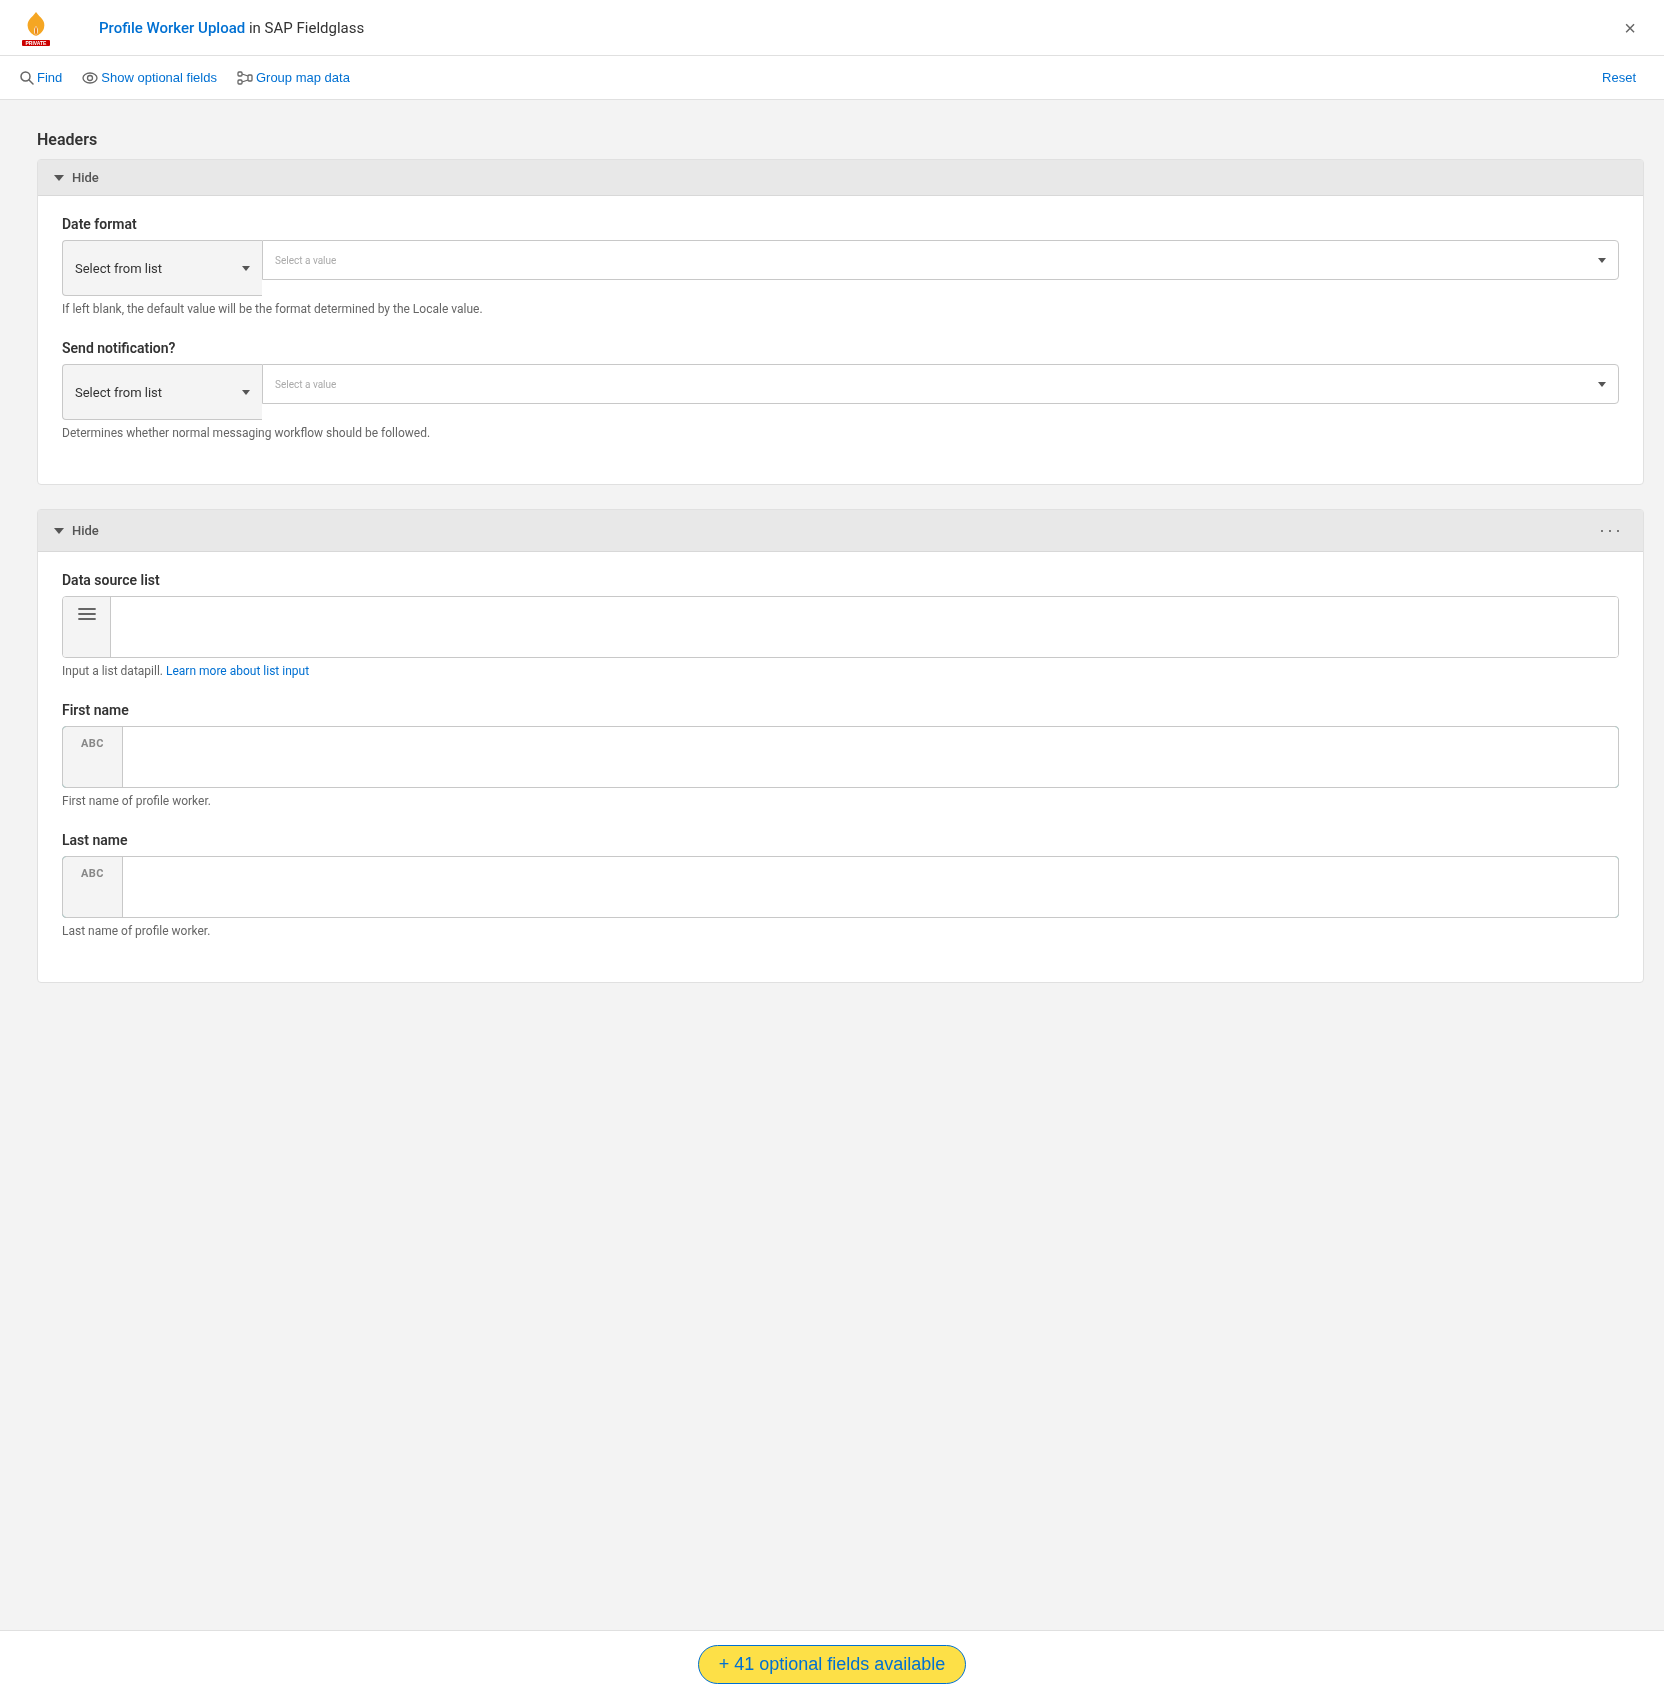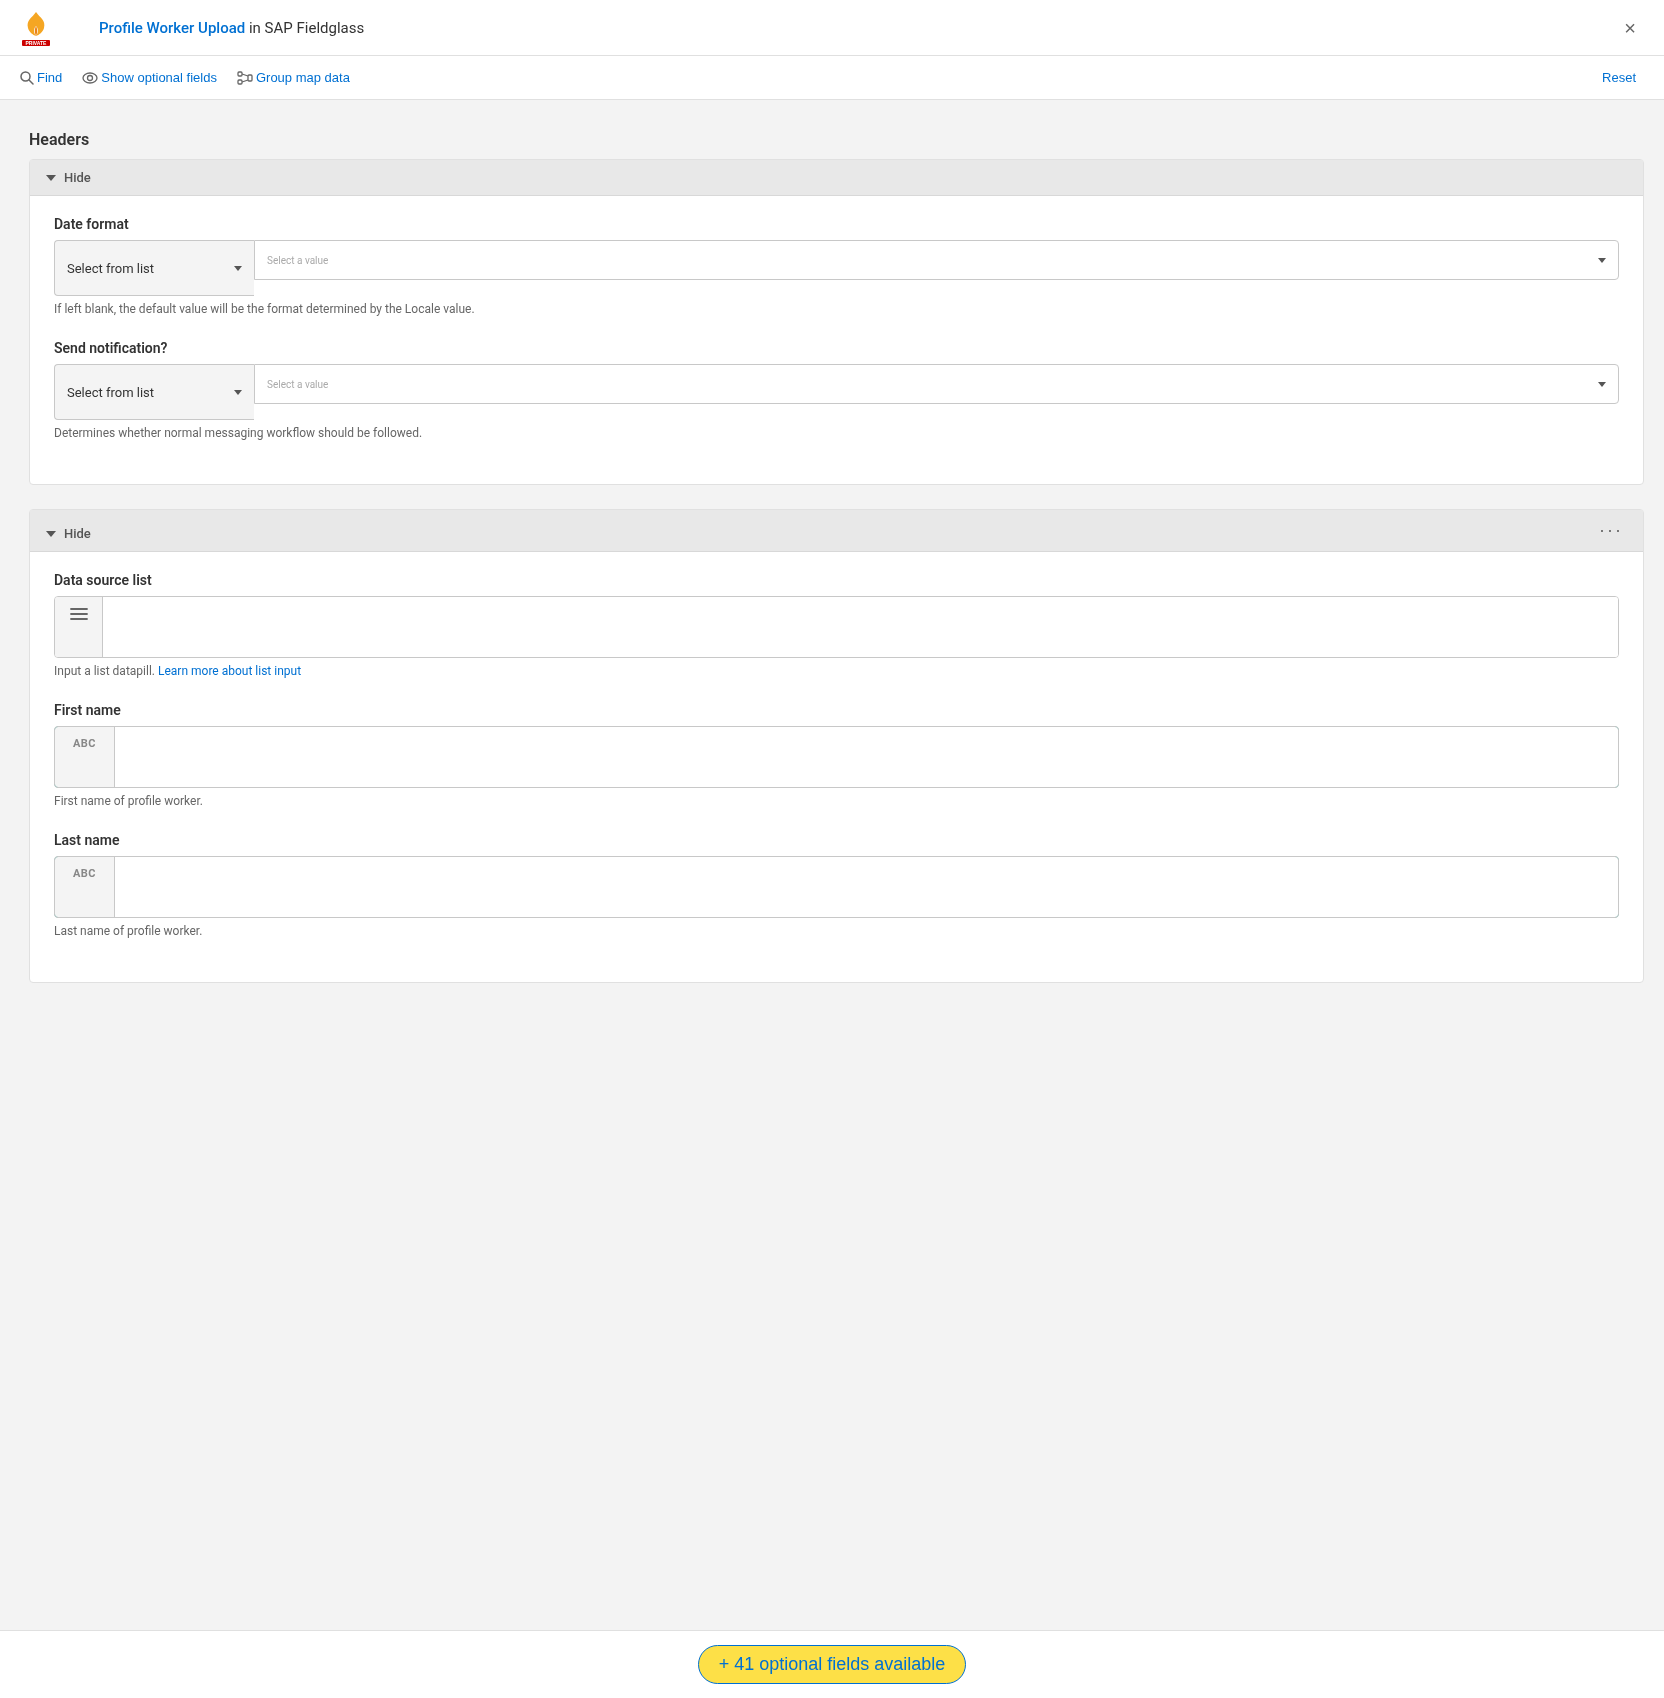--- a/index.html
+++ b/index.html
@@ -78,21 +78,21 @@
       background: none;
       border: none;
       cursor: pointer;
       color: #0070d2;
       font-size: 13px;
       padding: 4px 8px;
     }
 
     
     .main-content {
-      padding: 20px 20px 80px 29px;
+      padding: 20px 20px 80px 37px;
     }
 
     
     .section-header {
       font-size: 16px;
       font-weight: 600;
       color: #333;
       margin-bottom: 10px;
       padding-top: 10px;
     }
@@ -103,21 +103,21 @@
       border: 1px solid #e0e0e0;
       border-radius: 4px;
       margin-bottom: 24px;
     }
 
     
     .collapse-header {
       background: #e8e8e8;
       padding: 10px 16px;
       display: flex;
-      align-items: flex-end;
+      align-items: center;
       justify-content: space-between;
       cursor: pointer;
       border-bottom: 1px solid #d8d8d8;
     }
     .collapse-header-left {
       display: flex;
       align-items: center;
       gap: 8px;
     }
     .collapse-label {

